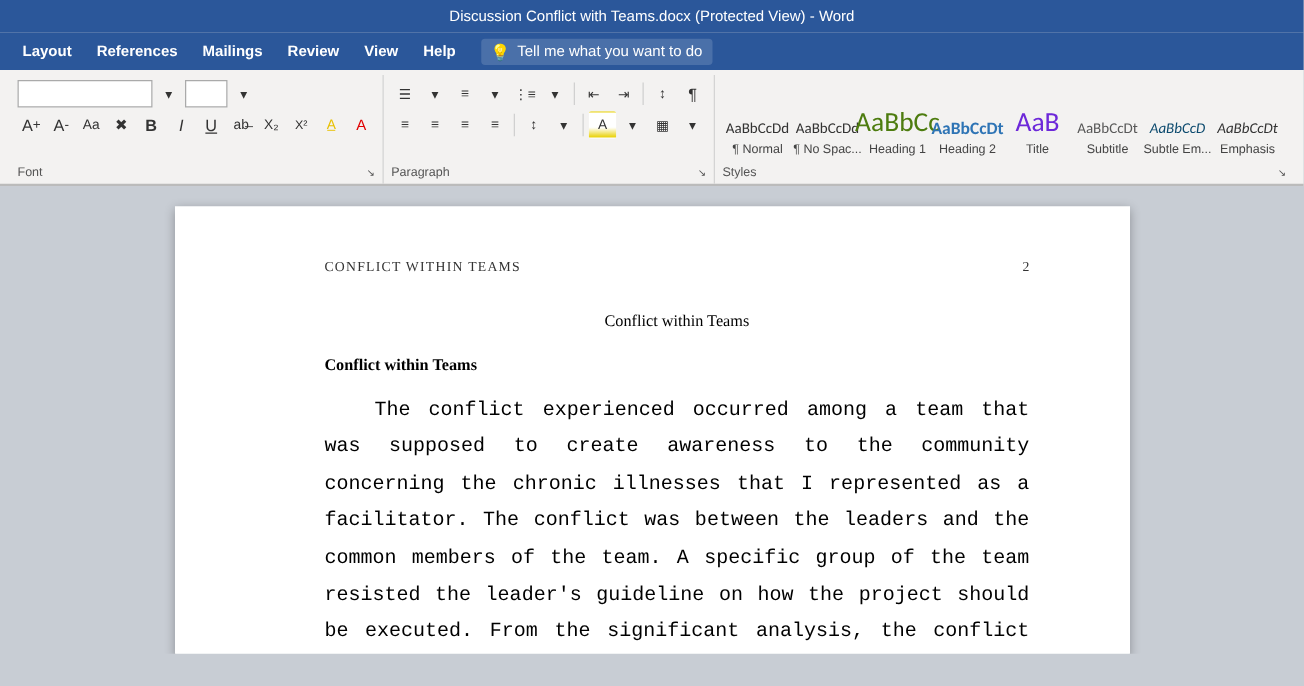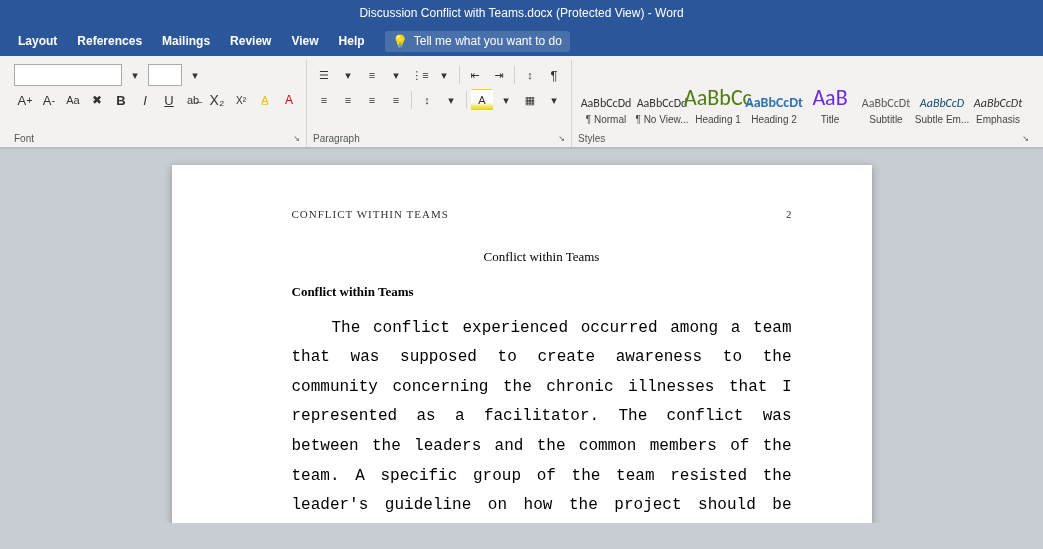--- a/index.html
+++ b/index.html
@@ -53,21 +53,21 @@
       display: flex;
       justify-content: center;
       padding: 16px 0;
       height: calc(549px - 26px - 30px - 93px - 26px);
       overflow: hidden;
     }
 
     
     .page {
       background: white;
-      width: 700px;
+      width: 764px;
       min-height: 360px;
       box-shadow: 0 2px 8px rgba(0,0,0,0.3);
       padding: 40px 80px 40px 120px;
       font-family: 'Times New Roman', Times, serif;
       font-size: 13px;
       line-height: 1.8;
       color: #000;
     }
 
     .page-header {
@@ -248,21 +248,21 @@
         </div>
         <div class="font-row">
           <button class="para-btn" style="font-size:13px;">A<sup>+</sup></button>
           <button class="para-btn" style="font-size:13px;">A<sup>-</sup></button>
           <button class="para-btn">Aa</button>
           <button class="para-btn" style="font-size:12px;">✖</button>
           <button class="para-btn" style="font-weight:bold; font-size:13px;">B</button>
           <button class="para-btn" style="font-style:italic; font-size:13px;">I</button>
           <button class="para-btn" style="text-decoration:underline; font-size:13px;">U</button>
           <button class="para-btn" style="font-size:11px;">ab̶</button>
-          <button class="para-btn" style="font-size:14px;">X₂</button>
+          <button class="para-btn" style="font-size:11px;">X₂</button>
           <button class="para-btn" style="font-size:10px;">X²</button>
           <button class="para-btn" style="font-size:11px; color:#e8c000;">A̲</button>
           <button class="para-btn" style="font-size:12px; color:#e00000;">A</button>
         </div>
       </div>
       <div class="rg-label">
         <span>Font</span>
         <span class="expand-arr">↘</span>
       </div>
     </div>
@@ -312,21 +312,21 @@
             <div class="style-text-preview">
               <span style="font-size:12px;">AaBbCcDd</span>
             </div>
             <div class="sn">¶ Normal</div>
           </div>
 
           <div class="style-box">
             <div class="style-text-preview">
               <span style="font-size:12px;">AaBbCcDd</span>
             </div>
-            <div class="sn">¶ No View...</div>
+            <div class="sn">¶ No Spac...</div>
           </div>
 
           <div class="style-box">
             <div class="style-text-preview">
               <span style="font-size:22px;color:#4d7c0f;font-weight:normal;">AaBbCc</span>
             </div>
             <div class="sn">Heading 1</div>
           </div>
 
           <div class="style-box">

